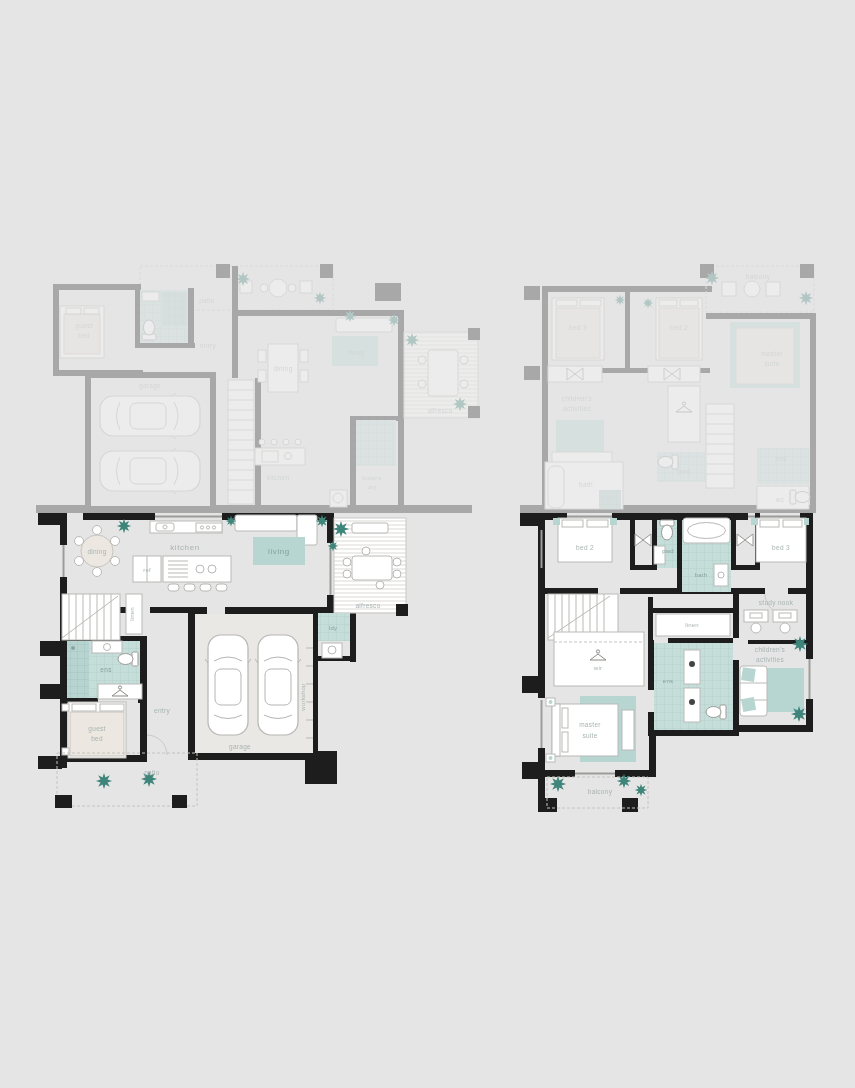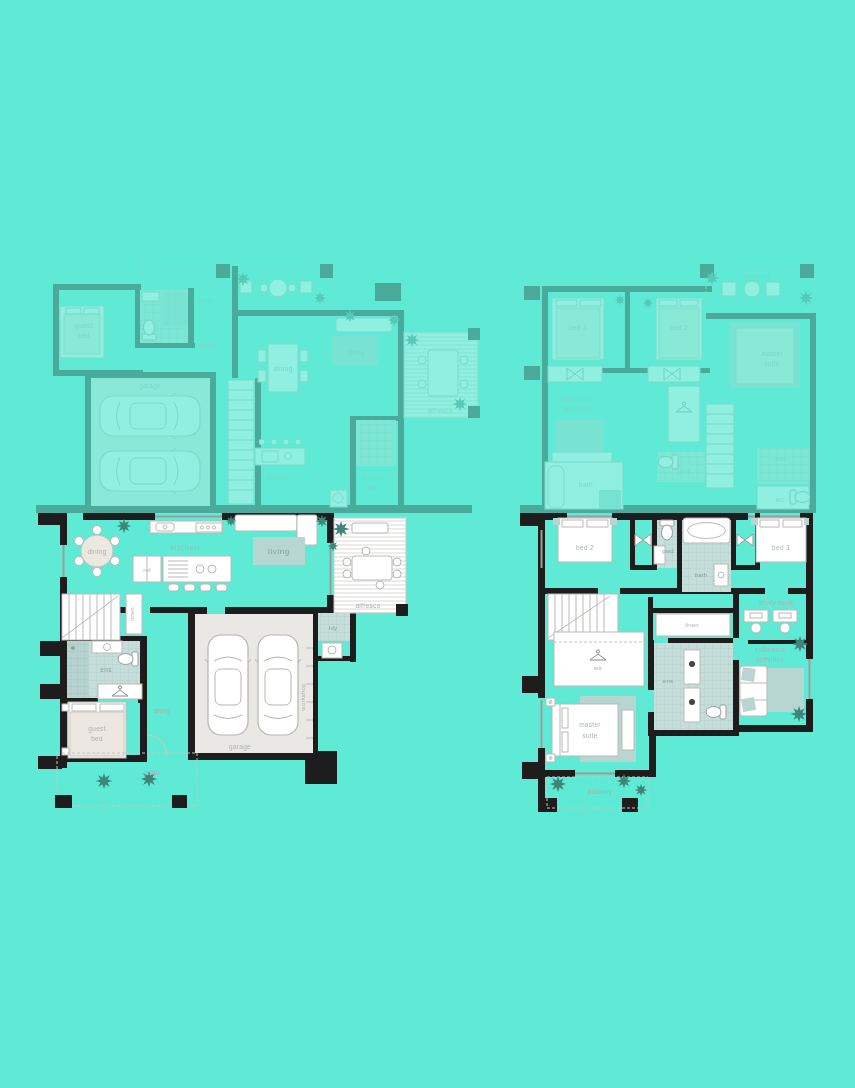--- a/index.html
+++ b/index.html
@@ -1,16 +1,16 @@
 <!DOCTYPE html>
 <html><head>
 <meta charset="utf-8">
 <style>
   html,body{margin:0;padding:0;background:#ffffff;}
-  .canvas{position:relative;width:855px;height:1088px;background:#5eead4;overflow:hidden;}
+  .canvas{position:relative;width:855px;height:1088px;background:#e5e5e5;overflow:hidden;}
   svg{display:block;}
   .w{fill:#1d1d1d;}
   .ln{stroke:#b9b9b7;fill:none;stroke-width:1;}
   .fw{fill:#ffffff;stroke:#b9b9b7;stroke-width:1;}
   .fb{fill:#ece7e1;stroke:#c9c4be;stroke-width:1;}
   .rug{fill:#b7d5d1;}
   .floor{fill:#eae8e5;}
   .win{stroke:#9c9c9a;stroke-width:2;fill:none;}
   .dash{stroke:#c4c4c0;stroke-width:1;stroke-dasharray:3 2;fill:none;}
   .arc{stroke:#c9c9c5;stroke-width:1;fill:none;}

